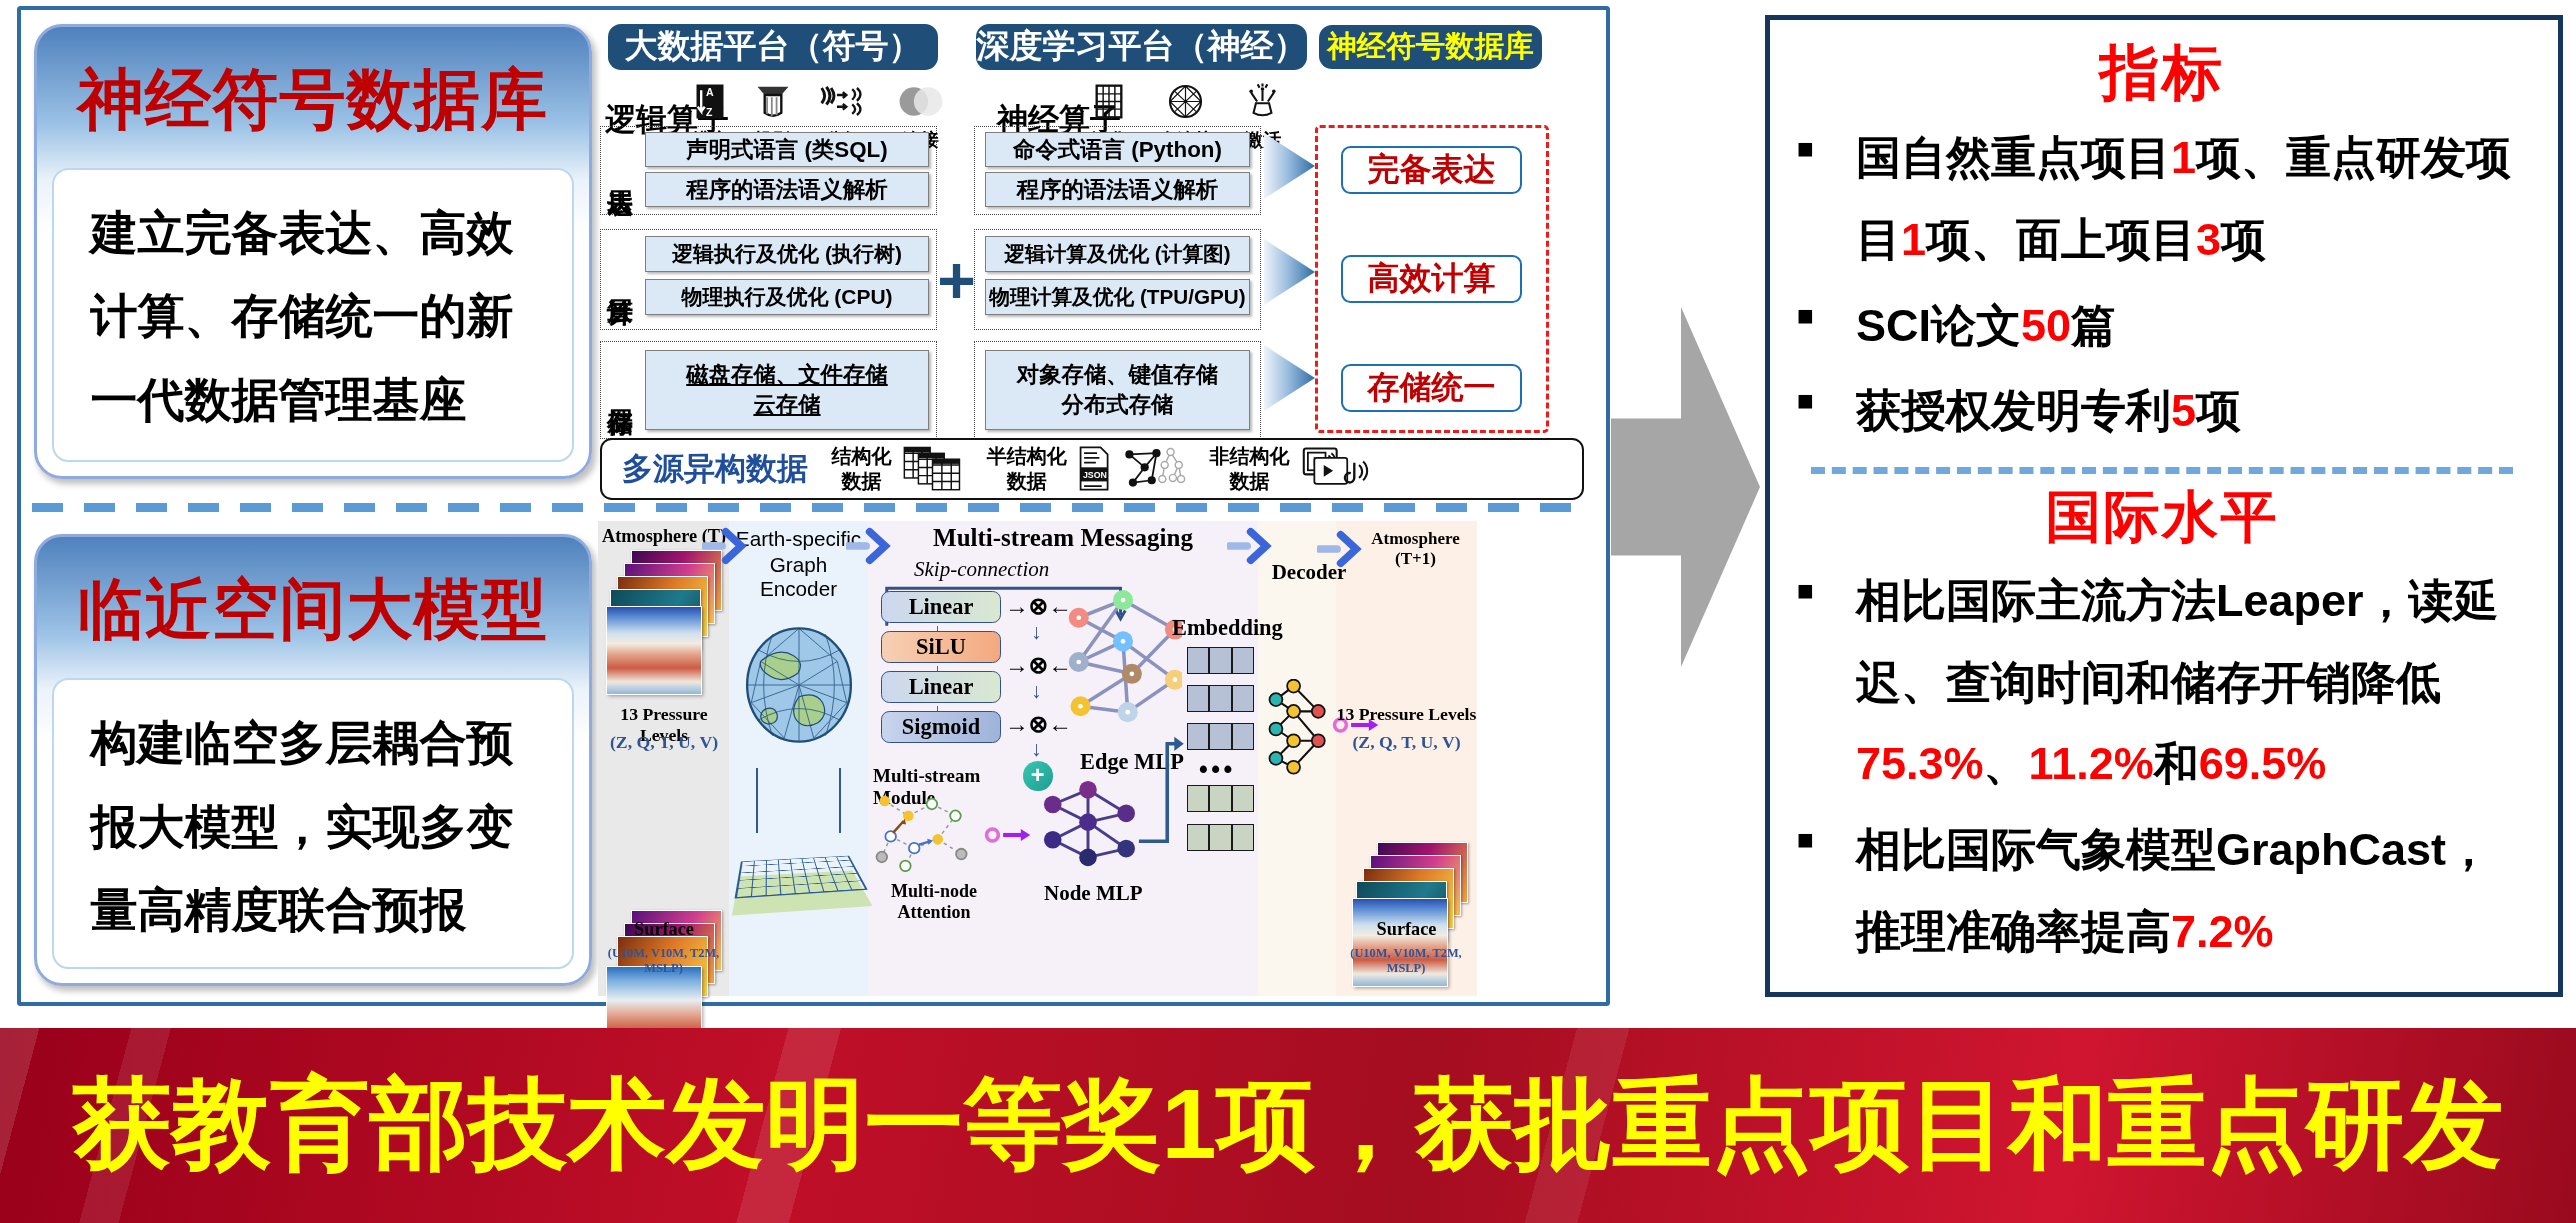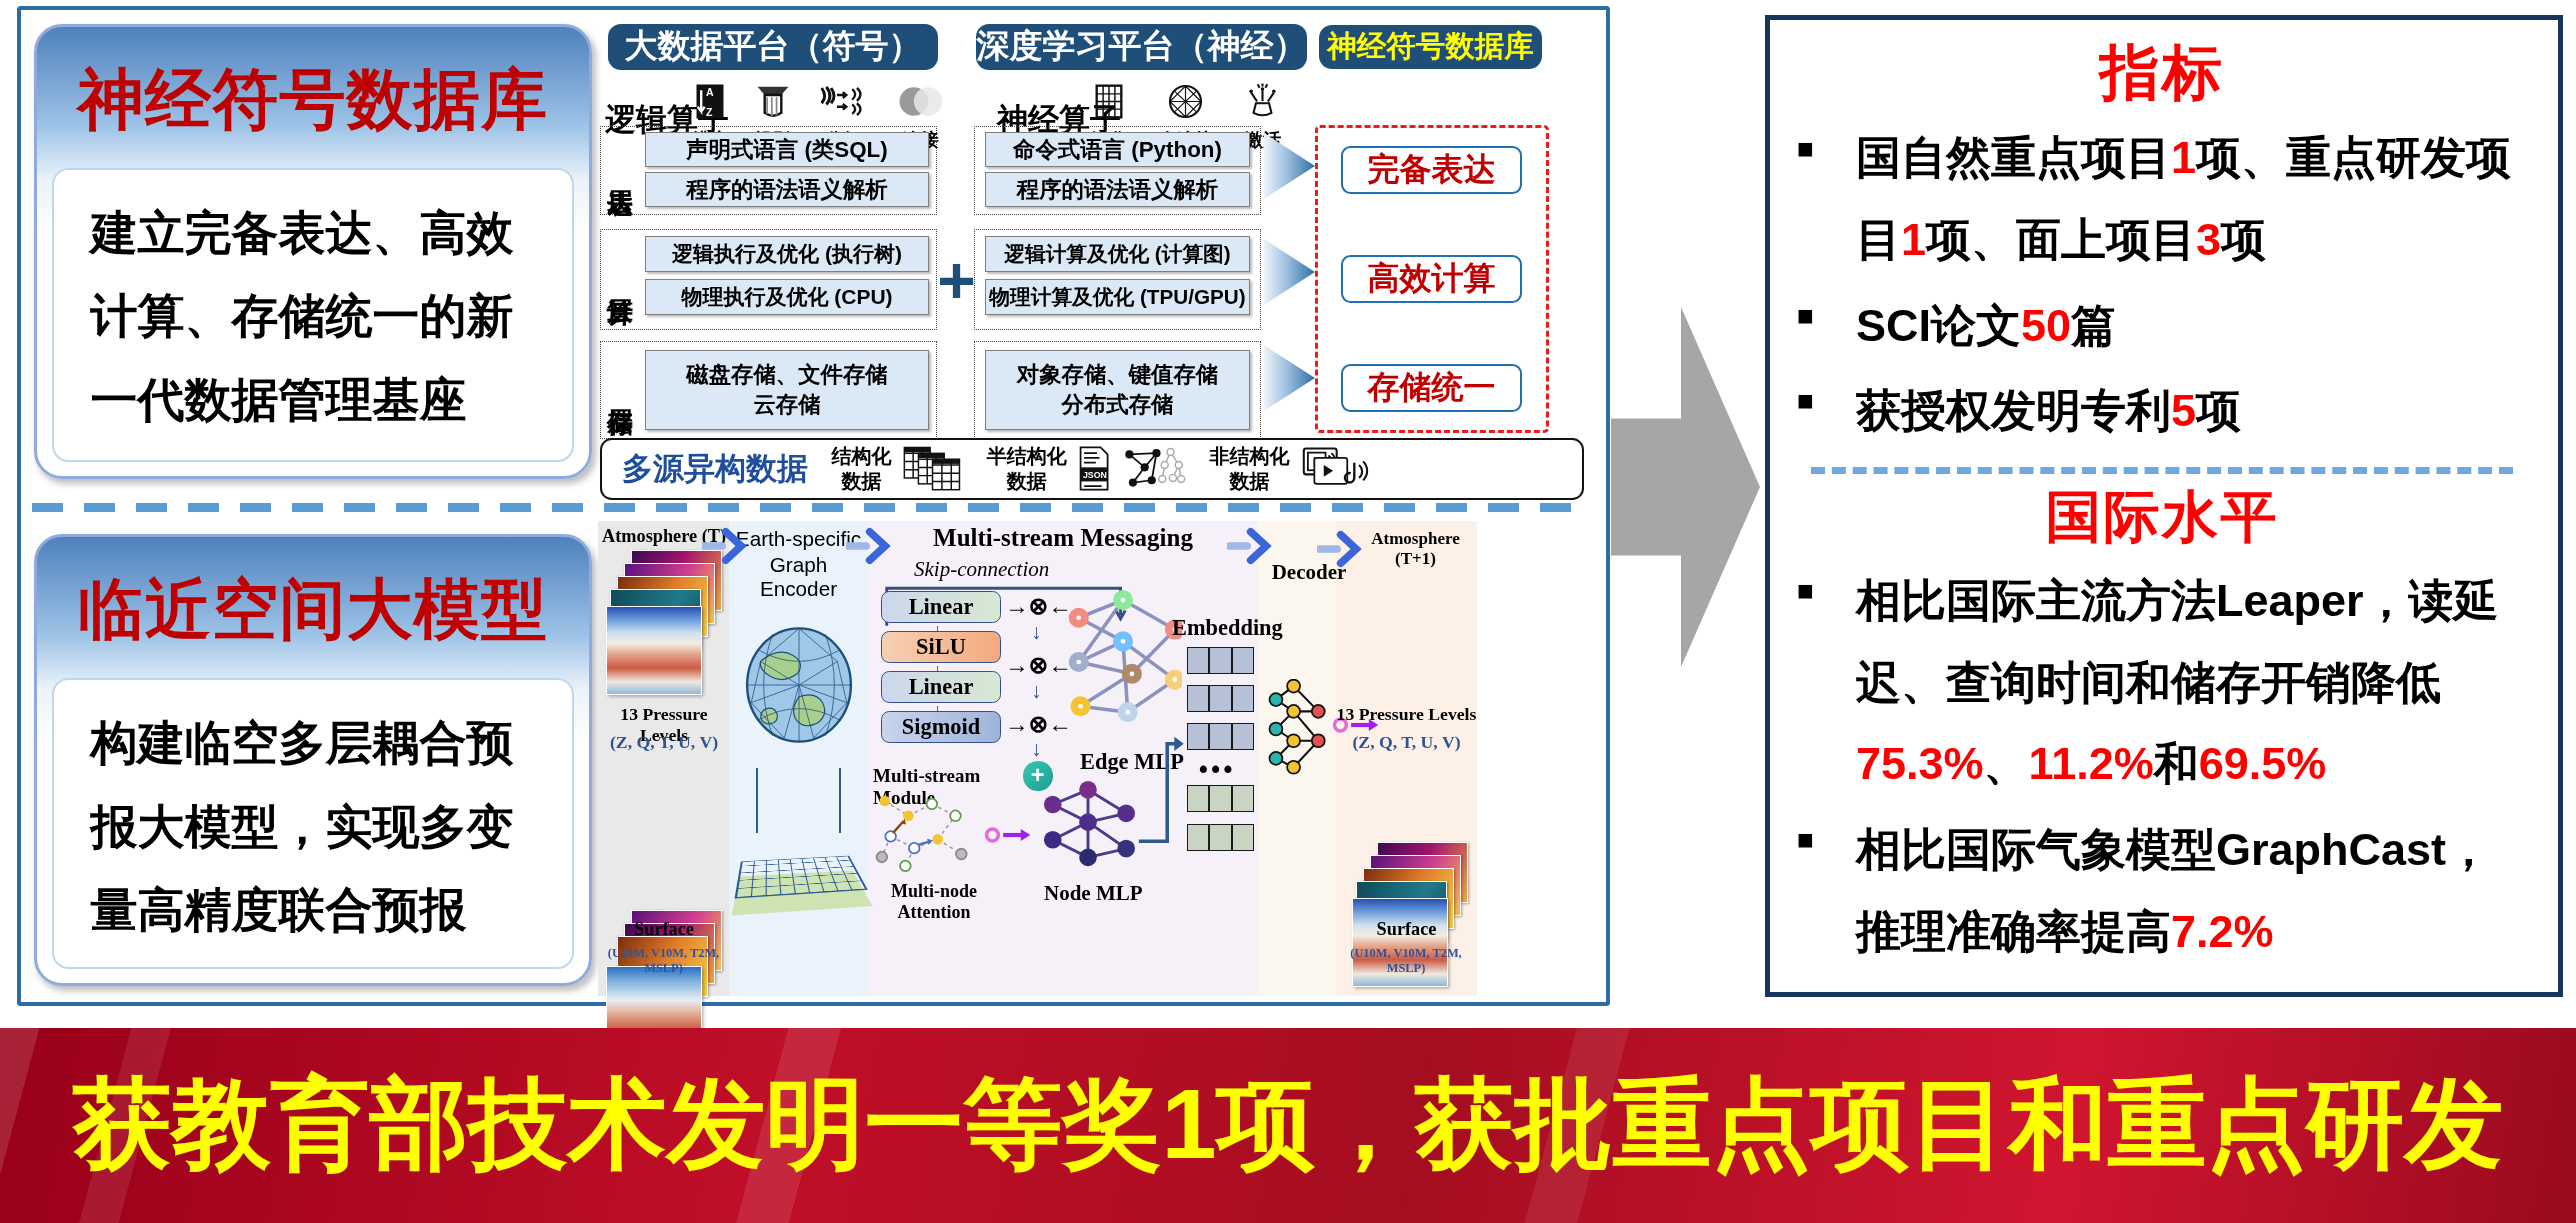--- a/index.html
+++ b/index.html
@@ -216,21 +216,21 @@
   <div class="abs vlabel ctr" style="left:604px;top:234px;width:33px;height:90px;">计算层</div>
   <div class="abs bluebox" style="left:645px;top:236px;width:282px;height:34px;font-size:21px;">逻辑执行及优化 (执行树)</div>
   <div class="abs bluebox" style="left:645px;top:279px;width:282px;height:34px;font-size:21px;">物理执行及优化 (CPU)</div>
   <div class="abs plus-big ctr" style="left:931px;top:247px;width:51px;height:65px;">+</div>
   <div class="abs dashbox" style="left:974px;top:229px;width:285px;height:99px;"></div>
   <div class="abs bluebox" style="left:985px;top:236px;width:263px;height:34px;font-size:20.7px;">逻辑计算及优化 (计算图)</div>
   <div class="abs bluebox" style="left:985px;top:279px;width:263px;height:34px;font-size:20.7px;">物理计算及优化 (TPU/GPU)</div>
 
   <div class="abs dashbox" style="left:600px;top:341px;width:335px;height:96px;"></div>
   <div class="abs vlabel ctr" style="left:604px;top:346px;width:33px;height:86px;">存储层</div>
-  <div class="abs bluebox two" style="left:645px;top:350px;width:282px;height:78px;">
+  <div class="abs bluebox two" style="left:645px;top:350px;width:282px;height:78px;text-decoration:underline;">
     <span>磁盘存储、文件存储</span>
     <span>云存储</span>
   </div>
   <div class="abs dashbox" style="left:974px;top:341px;width:285px;height:96px;"></div>
   <div class="abs bluebox two" style="left:985px;top:350px;width:263px;height:78px;">
     <span>对象存储、键值存储</span>
     <span>分布式存储</span>
   </div>
 
   <div class="abs tri" style="left:1264px;top:133px;width:51px;height:66px;"></div>

